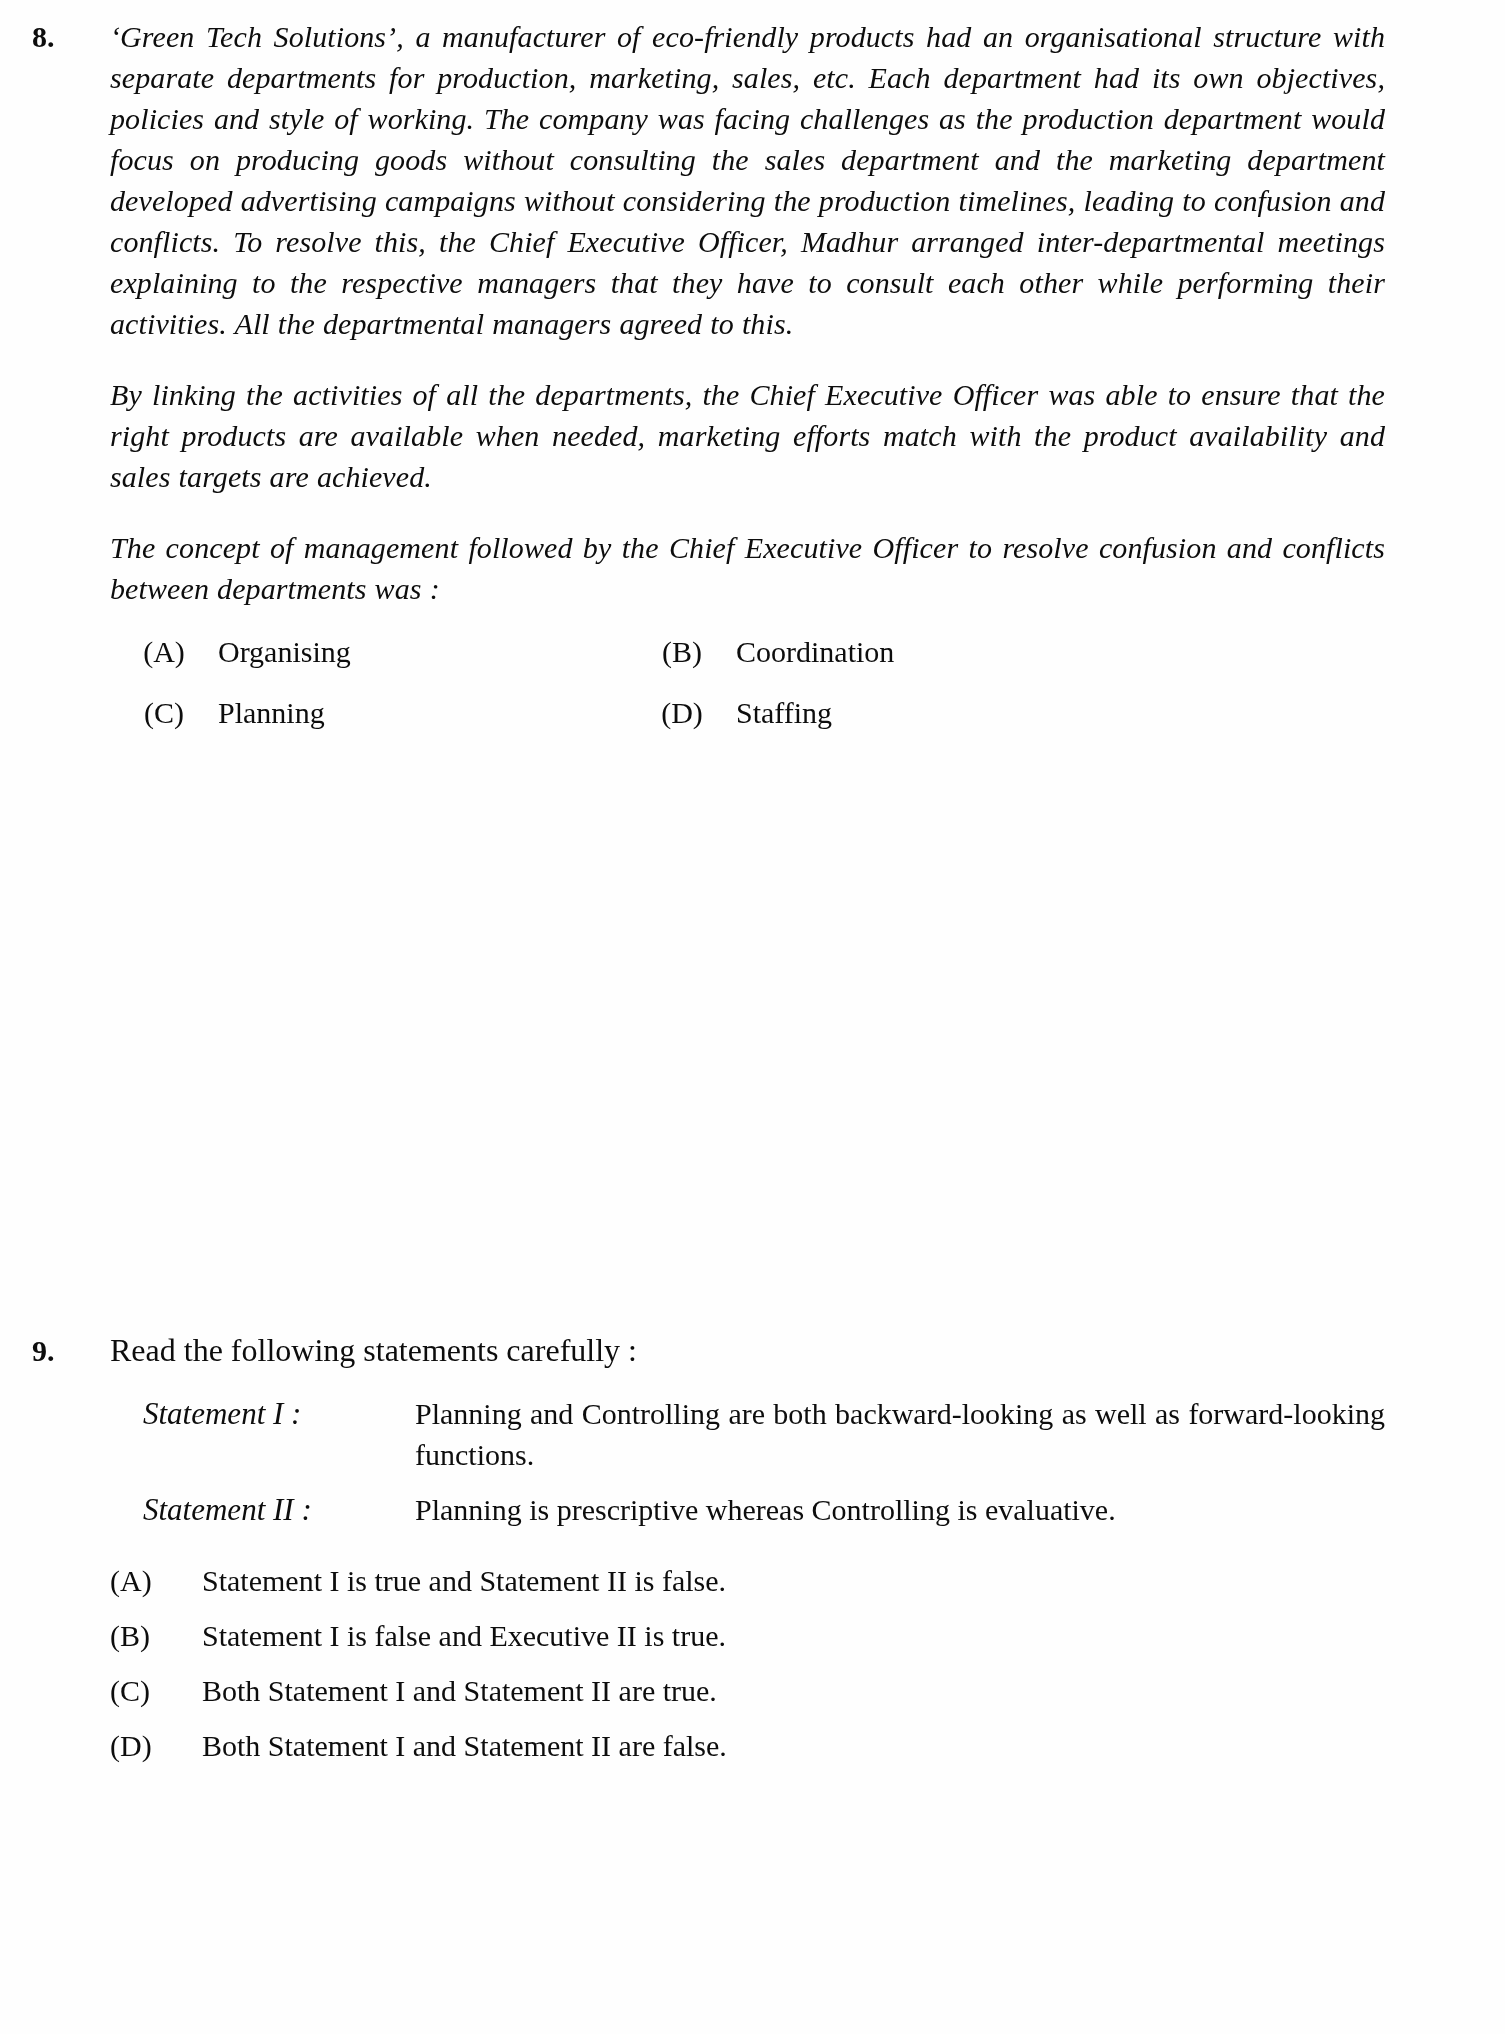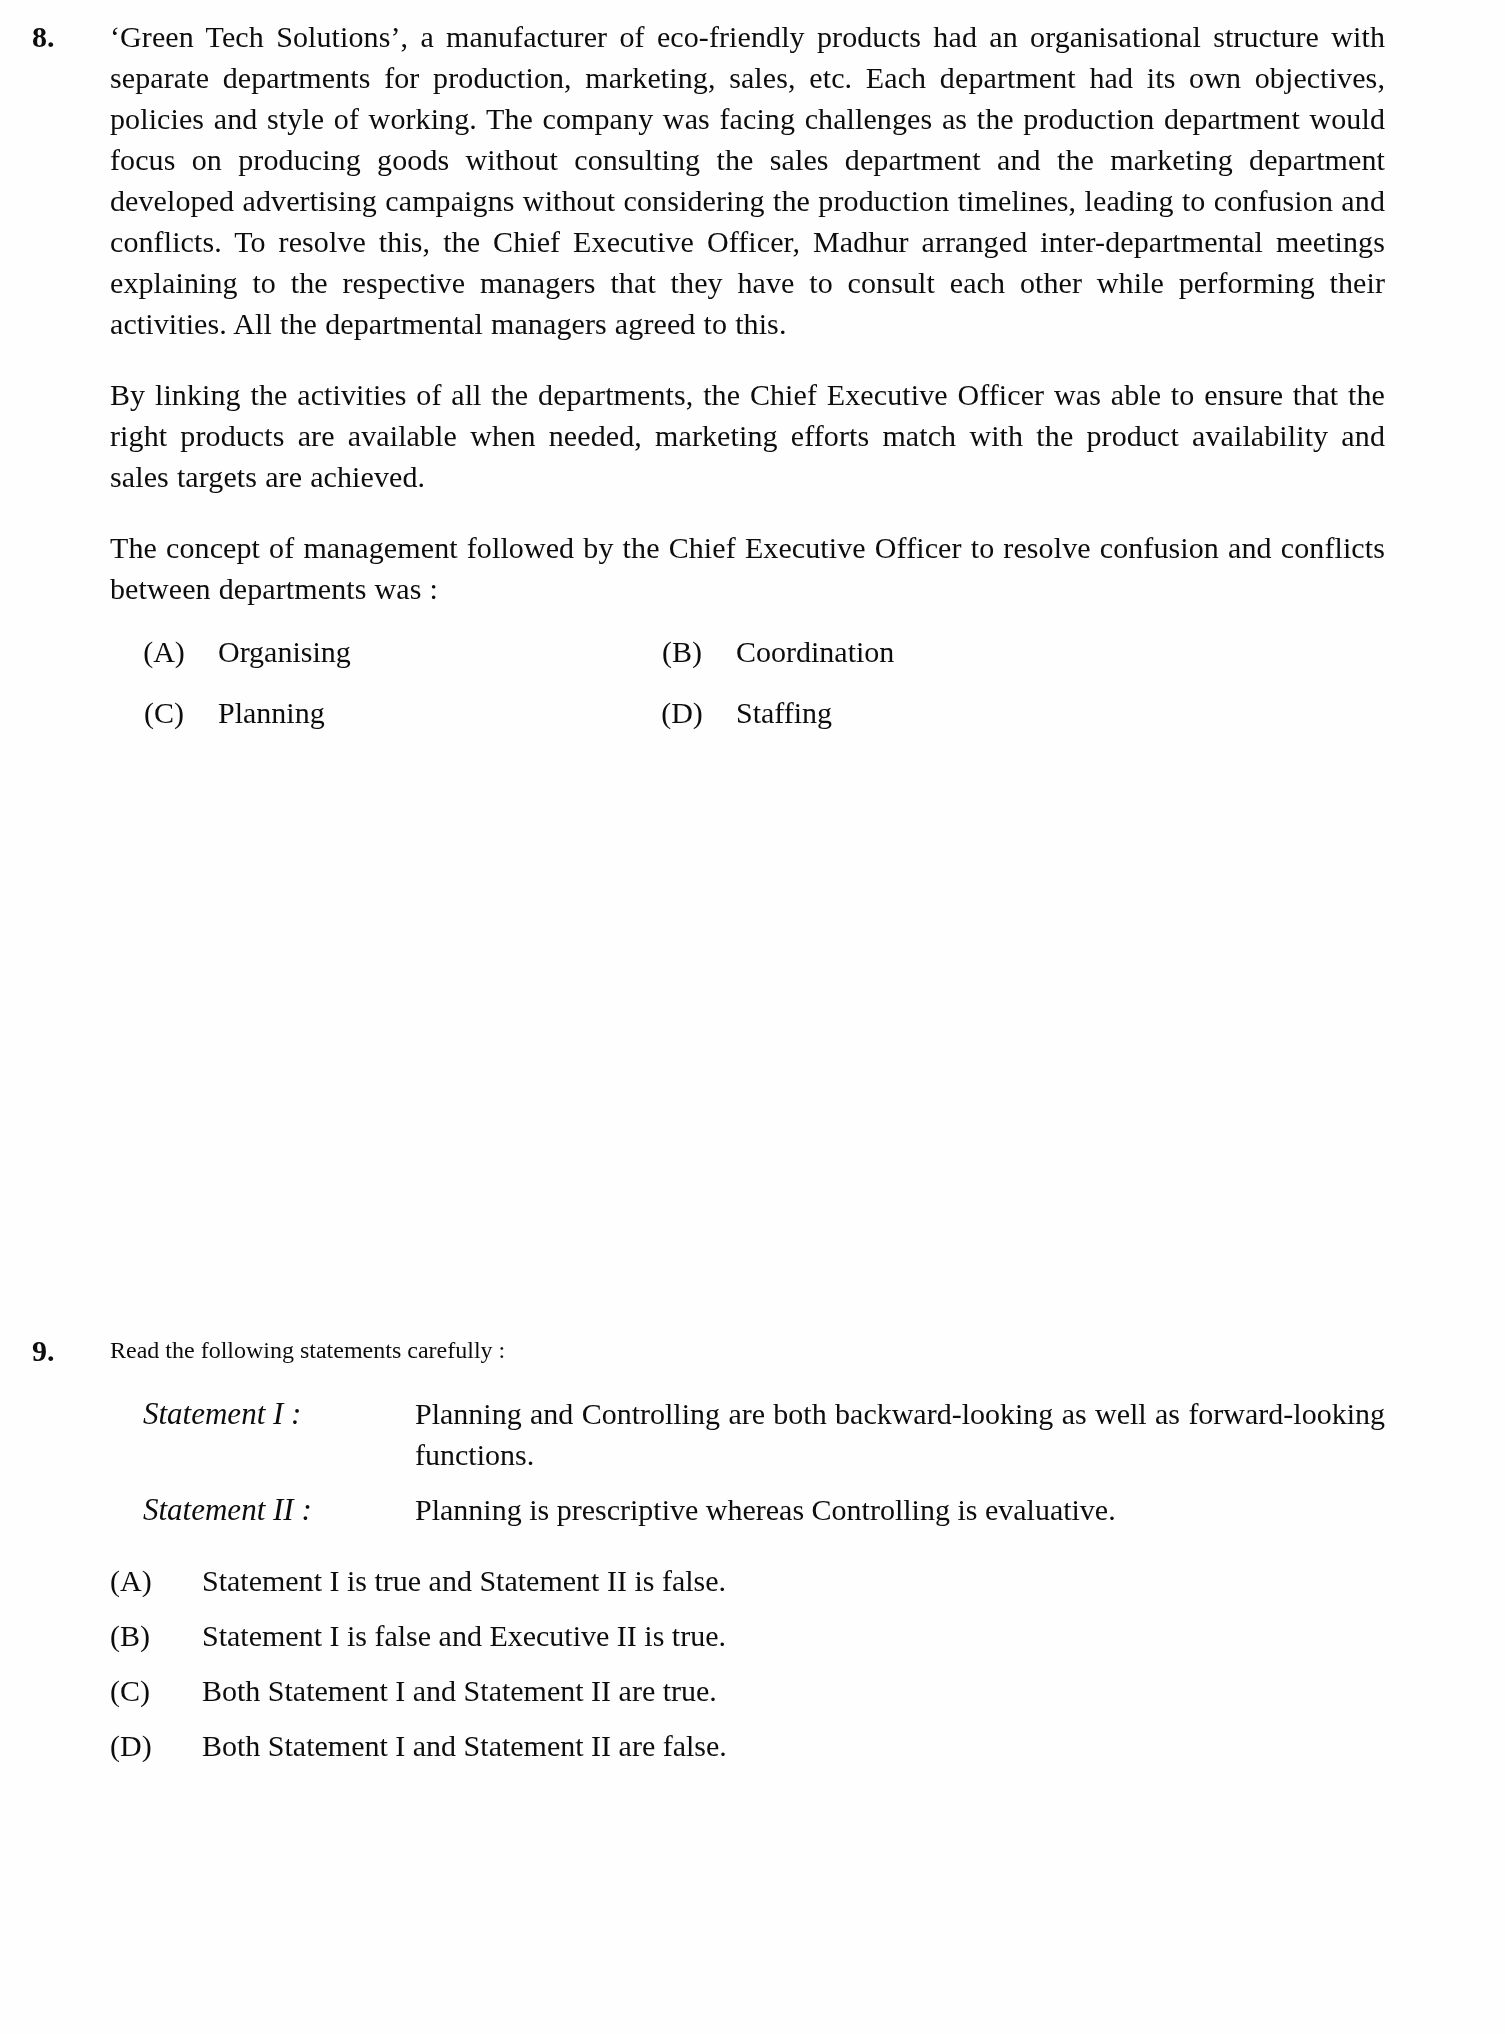--- a/index.html
+++ b/index.html
@@ -49,20 +49,21 @@
 
   
   .para {
     font-size: 30px;
     line-height: 41px;
     text-align: justify;
     text-justify: inter-word;
     margin: 0 0 30px 0;
     letter-spacing: 0.1px;
     word-spacing: 0.5px;
+    font-style: italic;
   }
   .para.last { margin-bottom: 0; }
   .para.tight { margin-bottom: 22px; }
 
   
   .options-2col {
     position: relative;
     width: 1275px;
     margin-top: 22px;
   }
@@ -120,21 +121,21 @@
   }
   .stmt-text {
     margin-left: 305px;
     font-size: 30px;
     line-height: 41px;
     text-align: justify;
     text-justify: inter-word;
   }
 
   .q9-lead {
-    font-size: 24px;
+    font-size: 32px;
     line-height: 41px;
     margin: 0 0 22px 0;
   }
 </style>
 </head>
 <body>
 
 <div class="page">
 
   <div class="question" style="top:16px;">

